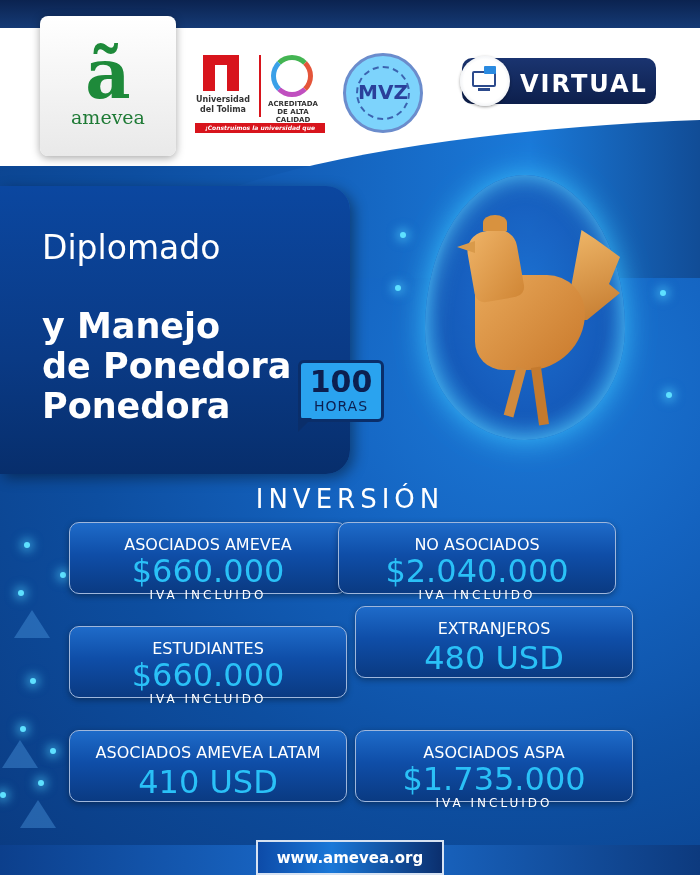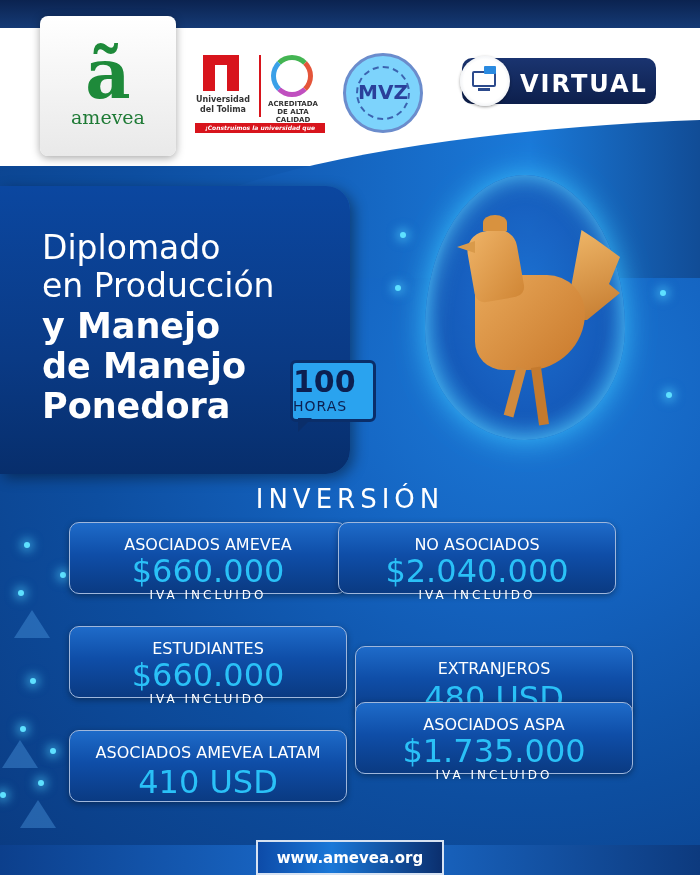--- a/index.html
+++ b/index.html
@@ -33,22 +33,22 @@
     background: radial-gradient(circle,#ffffff 60%,#d0d6e0); box-shadow: 0 1px 3px rgba(0,0,0,0.4); }
   .monitor { position: absolute; left: 12px; top: 15px; width: 24px; height: 16px; border: 2px solid #2c4a8c; border-radius: 2px; }
   .monitor-stand { position: absolute; left: 18px; top: 32px; width: 12px; height: 3px; background: #2c4a8c; }
   .cam { position: absolute; left: 24px; top: 10px; width: 12px; height: 8px; background: #2a8ae0; border-radius: 1px; }
   .virtual-label { position: absolute; left: 58px; top: 12px; font-size: 24px; color: #fff; font-weight: bold; letter-spacing: 2px; }
   .title-card { position: absolute; left: 0; top: 186px; width: 350px; height: 288px; border-radius: 0 24px 24px 0;
     background: linear-gradient(180deg,#0b47a0 0%,#0a3a85 60%,#072e6c 100%); box-shadow: 4px 4px 14px rgba(0,0,0,0.4); }
   .title-line { position: absolute; left: 42px; color: #ffffff; font-size: 33px; line-height: 36px; white-space: nowrap; }
   .title-line.light { font-weight: normal; }
   .title-line.bold { font-weight: bold; font-size: 35px; }
-  .hours-badge { position: absolute; left: 290px; top: 360px; width: 86px; height: 62px; border-radius: 6px;
-    background: #2aa3ef; border: 3px solid #0a2e6a; }
+  .hours-badge { position: absolute; left: 298px; top: 360px; width: 86px; height: 62px; border-radius: 6px;
+    background: #2aa3ef; border: 3px solid #0a2e6a; text-align: center; }
   .hours-tail { position: absolute; left: 298px; top: 418px; width: 0; height: 0; border-left: 14px solid #0a2e6a; border-bottom: 14px solid transparent; }
   .hours-num { font-size: 30px; font-weight: bold; color: #0c1f50; line-height: 34px; margin-top: 2px; }
   .hours-unit { font-size: 14px; color: #0c1f50; letter-spacing: 1px; line-height: 14px; }
   .hen-area { position: absolute; left: 425px; top: 175px; width: 200px; height: 265px; }
   .egg { position: absolute; left: 0; top: 0; width: 200px; height: 265px; border-radius: 50% 50% 50% 50% / 58% 58% 42% 42%;
     background: radial-gradient(ellipse at 50% 45%, #1d70d0 0%, #1558b8 60%, #1e8ae0 100%); box-shadow: 0 0 30px #3cc6ff, inset 0 0 25px #5fd6ff; opacity: 0.9; }
   .hen-body { position: absolute; left: 50px; top: 100px; width: 110px; height: 95px; background: linear-gradient(135deg,#e8a85a,#c9792b); border-radius: 20px 40px 60px 30px; }
   .hen-neck { position: absolute; left: 45px; top: 55px; width: 50px; height: 70px; background: linear-gradient(135deg,#efb468,#d08635); border-radius: 20px 20px 10px 10px; transform: rotate(-10deg); }
   .hen-comb { position: absolute; left: 58px; top: 40px; width: 24px; height: 16px; background: #d8923f; border-radius: 50% 50% 0 0; }
   .hen-beak { position: absolute; left: 32px; top: 66px; width: 0; height: 0; border-right: 18px solid #d99a4a; border-top: 6px solid transparent; border-bottom: 6px solid transparent; }
@@ -106,23 +106,22 @@
   <div class="virtual-icon-circle">
     <div class="monitor"></div>
     <div class="monitor-stand"></div>
     <div class="cam"></div>
   </div>
   <div class="virtual-label">VIRTUAL</div>
 </div>
 
 <div class="title-card">
   <div class="title-line light" style="top:44px">Diplomado</div>
-  <div class="title-line light" style="top:82px">en Producción</div>
   <div class="title-line bold" style="top:122px">y Manejo</div>
-  <div class="title-line bold" style="top:162px">de Manejo</div>
+  <div class="title-line bold" style="top:162px">de Ponedora</div>
   <div class="title-line bold" style="top:202px">Ponedora</div>
 </div>
 
 <div class="hours-badge">
   <div class="hours-num">100</div>
   <div class="hours-unit">HORAS</div>
 </div>
 <div class="hours-tail"></div>
 
 <div class="hen-area">
@@ -162,29 +161,29 @@
 <div class="price-card" style="left:338px;top:522px">
   <div class="pc-label">NO ASOCIADOS</div>
   <div class="pc-price">$2.040.000</div>
   <div class="pc-iva">IVA INCLUIDO</div>
 </div>
 <div class="price-card" style="left:69px;top:626px">
   <div class="pc-label">ESTUDIANTES</div>
   <div class="pc-price">$660.000</div>
   <div class="pc-iva">IVA INCLUIDO</div>
 </div>
-<div class="price-card" style="left:355px;top:646px">
+<div class="price-card" style="left:355px;top:606px">
   <div class="pc-label">EXTRANJEROS</div>
   <div class="pc-price usd">480 USD</div>
 </div>
 <div class="price-card" style="left:69px;top:730px">
   <div class="pc-label">ASOCIADOS AMEVEA LATAM</div>
   <div class="pc-price usd">410 USD</div>
 </div>
-<div class="price-card" style="left:355px;top:702px">
+<div class="price-card" style="left:355px;top:730px">
   <div class="pc-label">ASOCIADOS ASPA</div>
   <div class="pc-price">$1.735.000</div>
   <div class="pc-iva">IVA INCLUIDO</div>
 </div>
 
 <div class="footer-bar"></div>
 <div class="url-box">
   <div class="url-text">www.amevea.org</div>
 </div>
 

